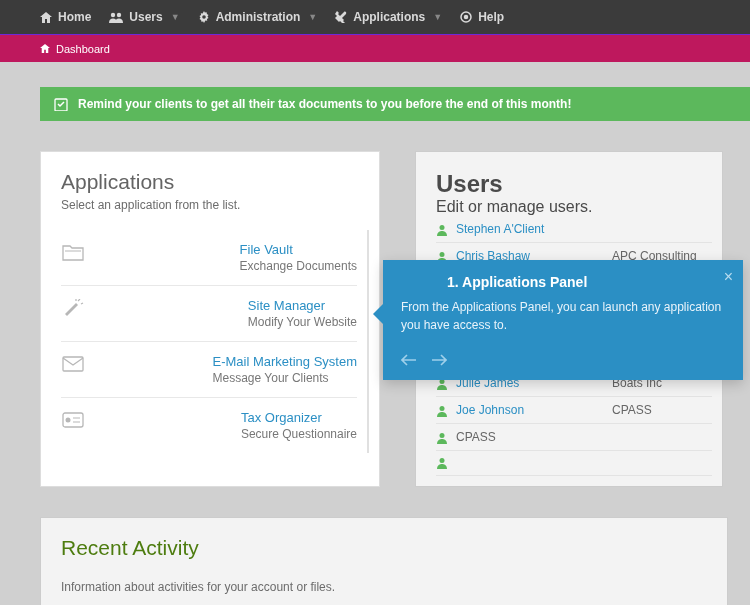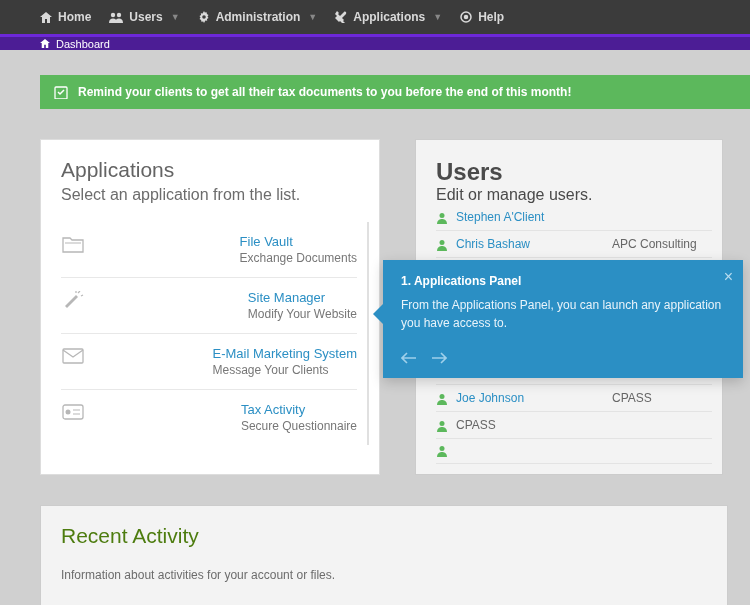--- a/index.html
+++ b/index.html
@@ -4,53 +4,53 @@
 <style>
   * { box-sizing: border-box; margin: 0; padding: 0; }
   body { font-family: -apple-system, BlinkMacSystemFont, "Segoe UI", Arial, sans-serif; background: #d0d0d0; width: 750px; height: 605px; overflow: hidden; color: #4a4a4a; }
   
   
   .topnav { background: #3b3b3b; height: 34px; display: flex; align-items: center; padding: 0 30px 0 40px; color: #d9d9d9; font-size: 12px; }
   .topnav .nav-item { display: flex; align-items: center; gap: 6px; margin-right: 18px; cursor: pointer; font-weight: bold; }
   .topnav .caret { font-size: 9px; color: #888; margin-left: 2px; }
   
   
-  .breadcrumb { background: #4c1d95; color: #fff; height: 16px; display: flex; align-items: center; padding-left: 40px; font-size: 11px; gap: 6px; border-top: 3px solid #6d28d9; }
+  .breadcrumb { background: #be185d; color: #fff; height: 28px; display: flex; align-items: center; padding-left: 40px; font-size: 11px; gap: 6px; border-top: 1px solid #6d28d9; }
   
   
   .alert { background: #5cb85c; color: #fff; margin: 25px 0 0 40px; width: 720px; height: 34px; display: flex; align-items: center; padding-left: 14px; font-size: 12px; font-weight: 600; gap: 10px; }
   
   
   .content { display: flex; gap: 35px; padding: 30px 0 0 40px; }
   
   .panel { background: #fff; border: 1px solid #ddd; }
   .panel-apps { width: 340px; padding: 18px 10px 10px 20px; }
   .panel-users { width: 308px; padding: 18px 10px 10px 20px; background: #f3f3f3; border: 1px solid #ccc; position: relative; }
   
   .panel h2 { font-size: 21px; color: #646464; font-weight: 400; margin-bottom: 4px; }
-  .panel .sub { font-size: 16px; color: #6c6c6c; margin-bottom: 18px; }
+  .panel .sub { font-size: 12px; color: #6c6c6c; margin-bottom: 18px; }
   
   .app-list { border-right: 2px solid #e0e0e0; padding-right: 10px; max-height: 260px; overflow: hidden; }
   .app-item { display: flex; padding: 12px 0; border-bottom: 1px solid #e8e8e8; justify-content: space-between; }
   .app-item:last-child { border-bottom: none; }
   .app-icon { width: 24px; height: 20px; display: flex; align-items: center; justify-content: center; color: #b7b7b7; flex-shrink: 0; }
   .app-text .title { color: #2b8fc4; font-size: 13px; margin-bottom: 2px; cursor: pointer; }
   .app-text .desc { color: #777; font-size: 12px; }
   
   .user-list { max-height: 280px; overflow: hidden; }
   .user-row { display: flex; align-items: flex-end; padding: 6px 0; border-bottom: 1px solid #e3e3e3; font-size: 12px; }
   .user-row .uicon { color: #5cb85c; width: 20px; }
   .user-row .name { color: #2b8fc4; flex: 1; cursor: pointer; }
   .user-row .org { color: #666; width: 100px; text-align: left; white-space: nowrap; overflow: hidden; }
   
   
   .tour { position: absolute; left: 383px; top: 260px; width: 360px; background: #2b8fc4; color: #fff; padding: 14px 18px 14px 18px; z-index: 20; box-shadow: 0 4px 12px rgba(0,0,0,0.18); }
   .tour::before { content: ''; position: absolute; left: -10px; top: 44px; border: 10px solid transparent; border-right-color: #2b8fc4; border-left: 0; }
   .tour .close { position: absolute; right: 10px; top: 8px; cursor: pointer; color: #b8dcef; font-size: 16px; font-weight: 200; }
-  .tour h3 { font-size: 12px; font-weight: 600; margin-bottom: 8px; }
+  .tour h3 { font-size: 14px; font-weight: 600; margin-bottom: 8px; margin-left: 46px; }
   .tour p { font-size: 12px; line-height: 1.5; color: #e8f3fa; margin-bottom: 20px; }
   .tour .arrows { display: flex; gap: 14px; color: #9fd0ea; font-size: 14px; }
   .tour .arrows span { cursor: pointer; }
   
   
   .recent { background: #f3f3f3; border: 1px solid #ccc; margin: 30px 0 0 40px; width: 688px; padding: 18px 20px 26px; }
   .recent h2 { font-size: 21px; color: #4d7c0f; font-weight: 400; margin-bottom: 20px; }
   .recent p { font-size: 12px; color: #6c6c6c; }
   
   svg { display: block; }
@@ -172,21 +172,21 @@
       </div>
       <div class="app-item">
         <div class="app-icon">
             <svg width="22" height="16" viewBox="0 0 22 16" fill="currentColor">
               <rect x="1" y="1" width="20" height="14" rx="2" fill="none" stroke="currentColor" stroke-width="1.3"></rect>
               <circle cx="6" cy="8" r="2.5"></circle>
               <path d="M11 6 H18 M11 10 H18" stroke="currentColor"></path>
             </svg>
           </div>
         <div class="app-text">
-          <div class="title">Tax Activity</div>
+          <div class="title">Tax Organizer</div>
           <div class="desc">Secure Questionnaire</div>
         </div>
       </div>
     </div>
   </div>
 
   <div class="panel-users">
     <h2>Users</h2>
     <div class="sub">Edit or manage users.</div>
     <div class="user-list">

